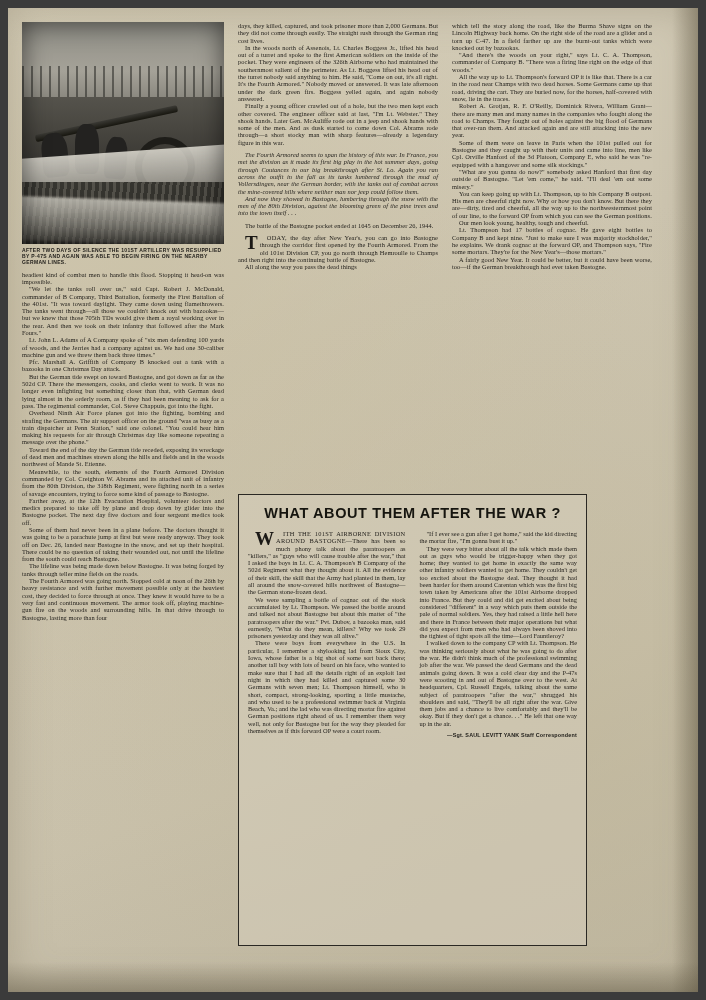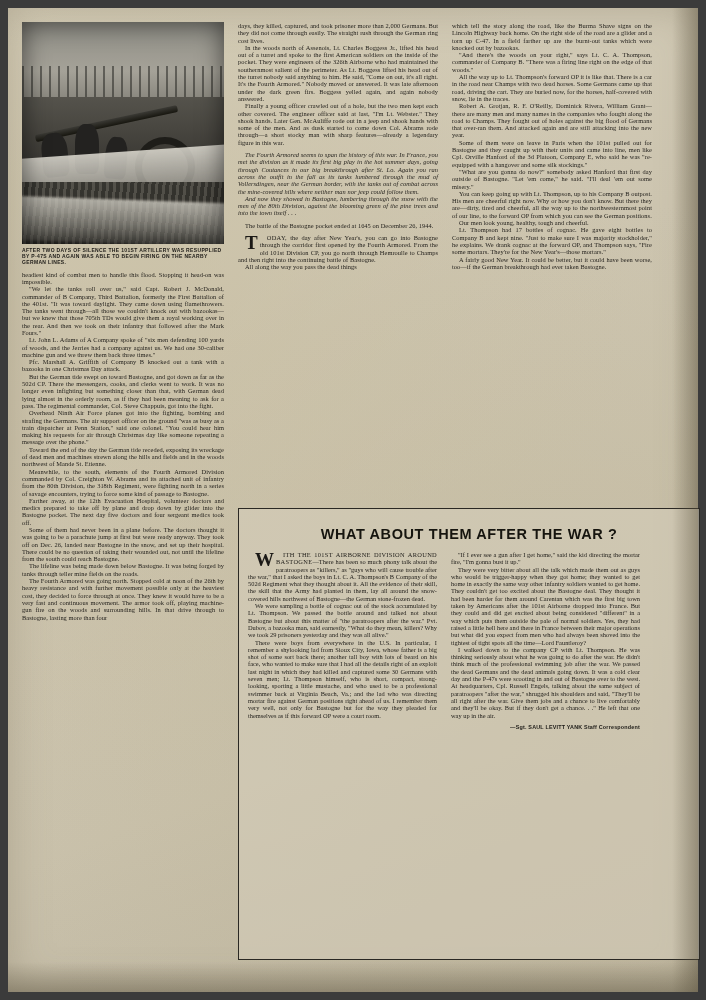--- a/index.html
+++ b/index.html
@@ -145,27 +145,27 @@
   }
   .smallcaps {
     font-variant: small-caps;
     letter-spacing: 0.3px;
   }
 
   
   .feature {
     position: absolute;
     left: 216px;
-    top: 486px;
-    width: 462px;
+    top: 472px;
+    width: 349px;
     height: 452px;
     border: 1.6px solid #2a2823;
     background: rgba(214,206,188,0.55);
     box-sizing: border-box;
-    padding: 15px 9px 6px 9px;
+    padding: 8px 9px 6px 9px;
   }
   .feature h2 {
     margin: 2px 0 9px 0;
     font-family: "Liberation Sans", sans-serif;
     font-size: 14.5px;
     font-weight: bold;
     letter-spacing: 0.6px;
     text-align: center;
     color: #16150f;
   }

